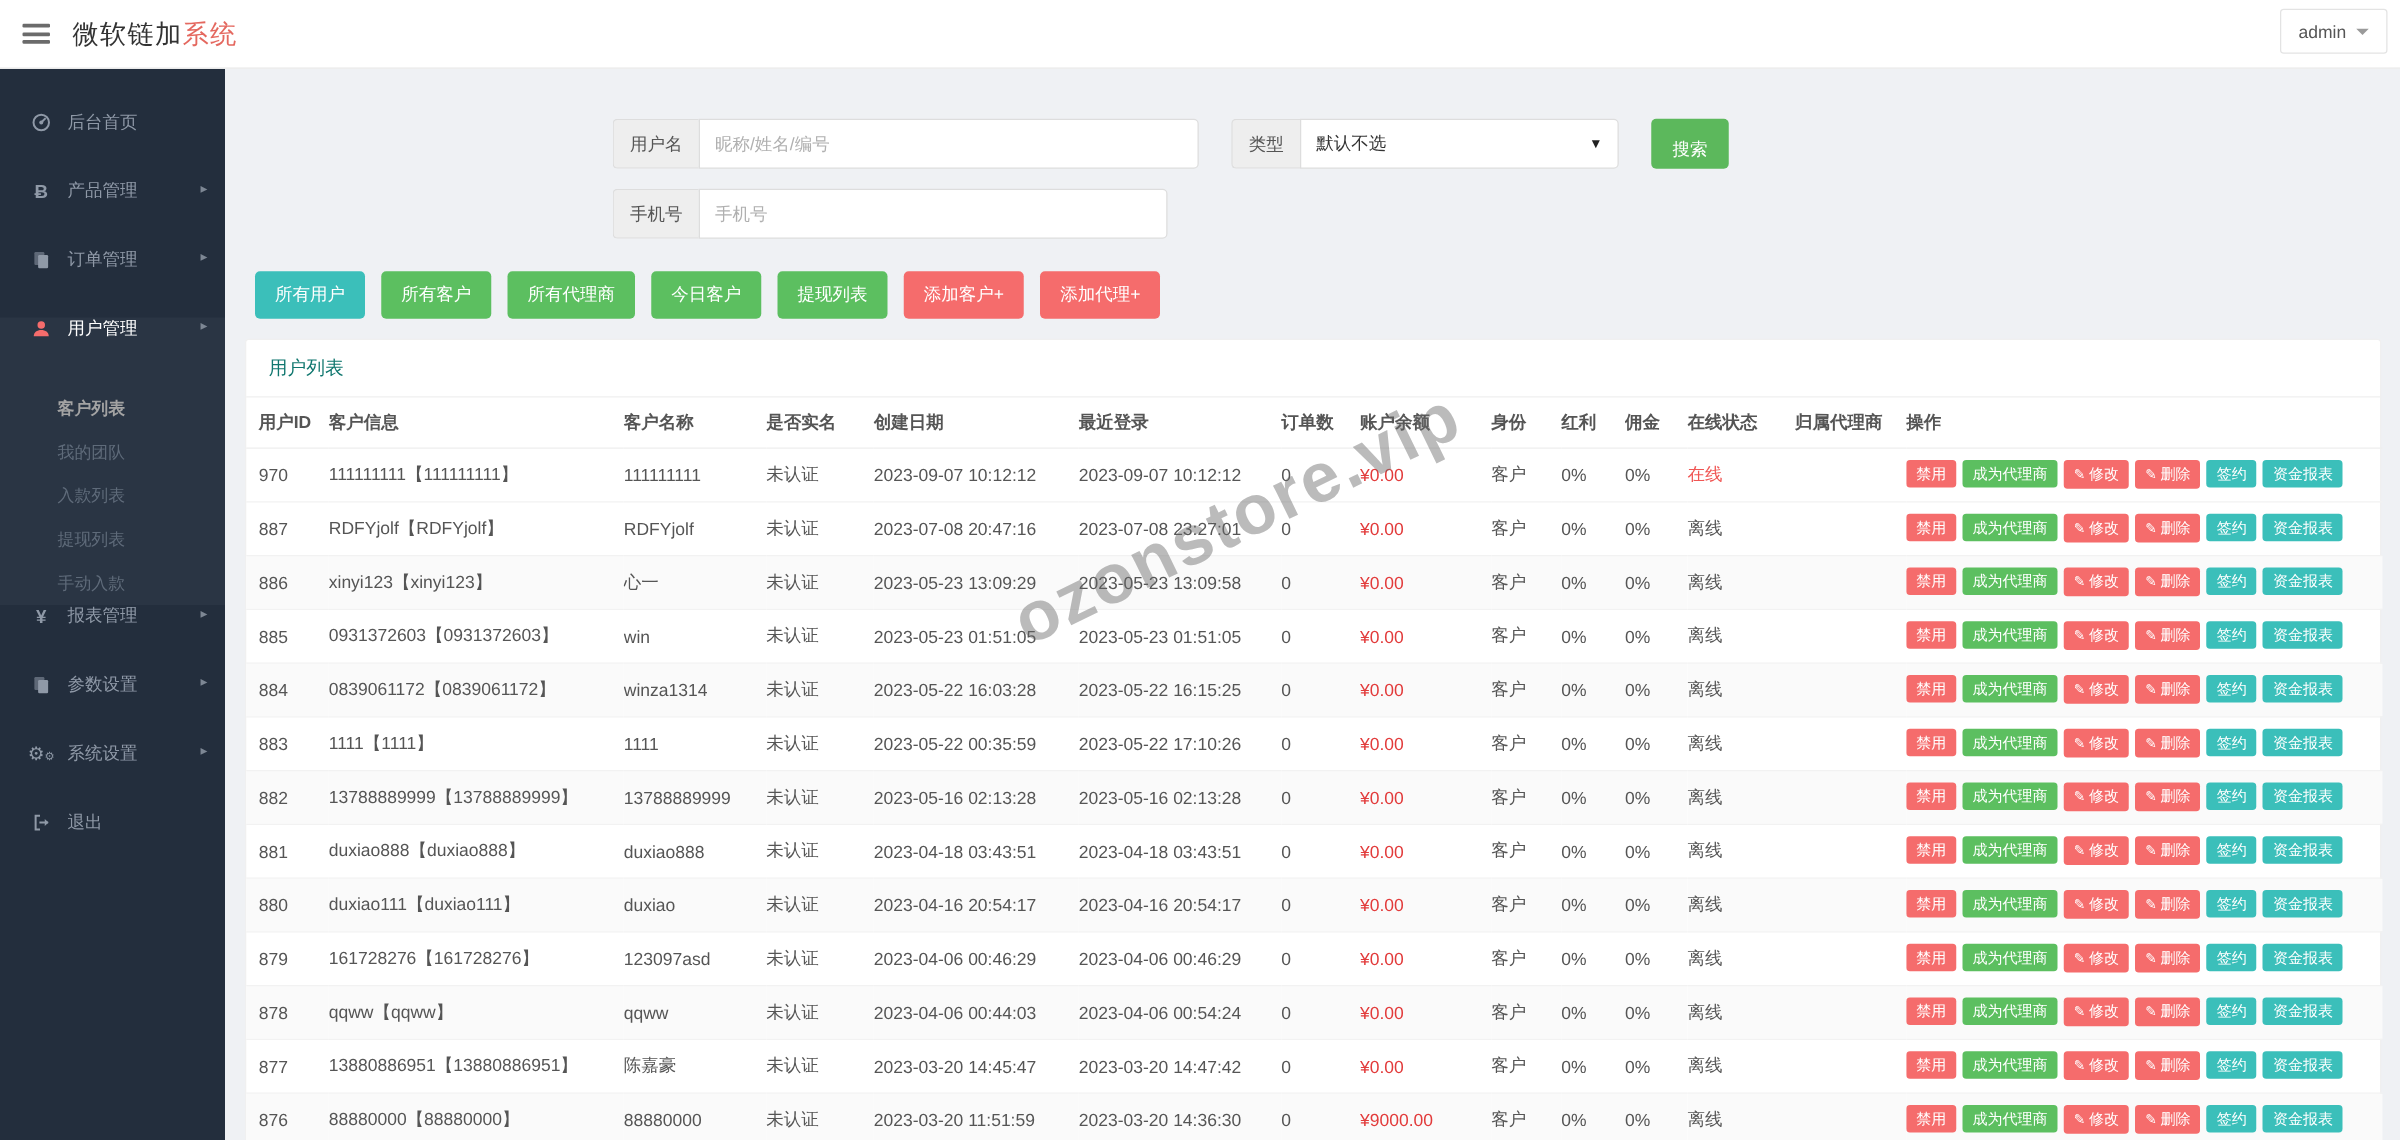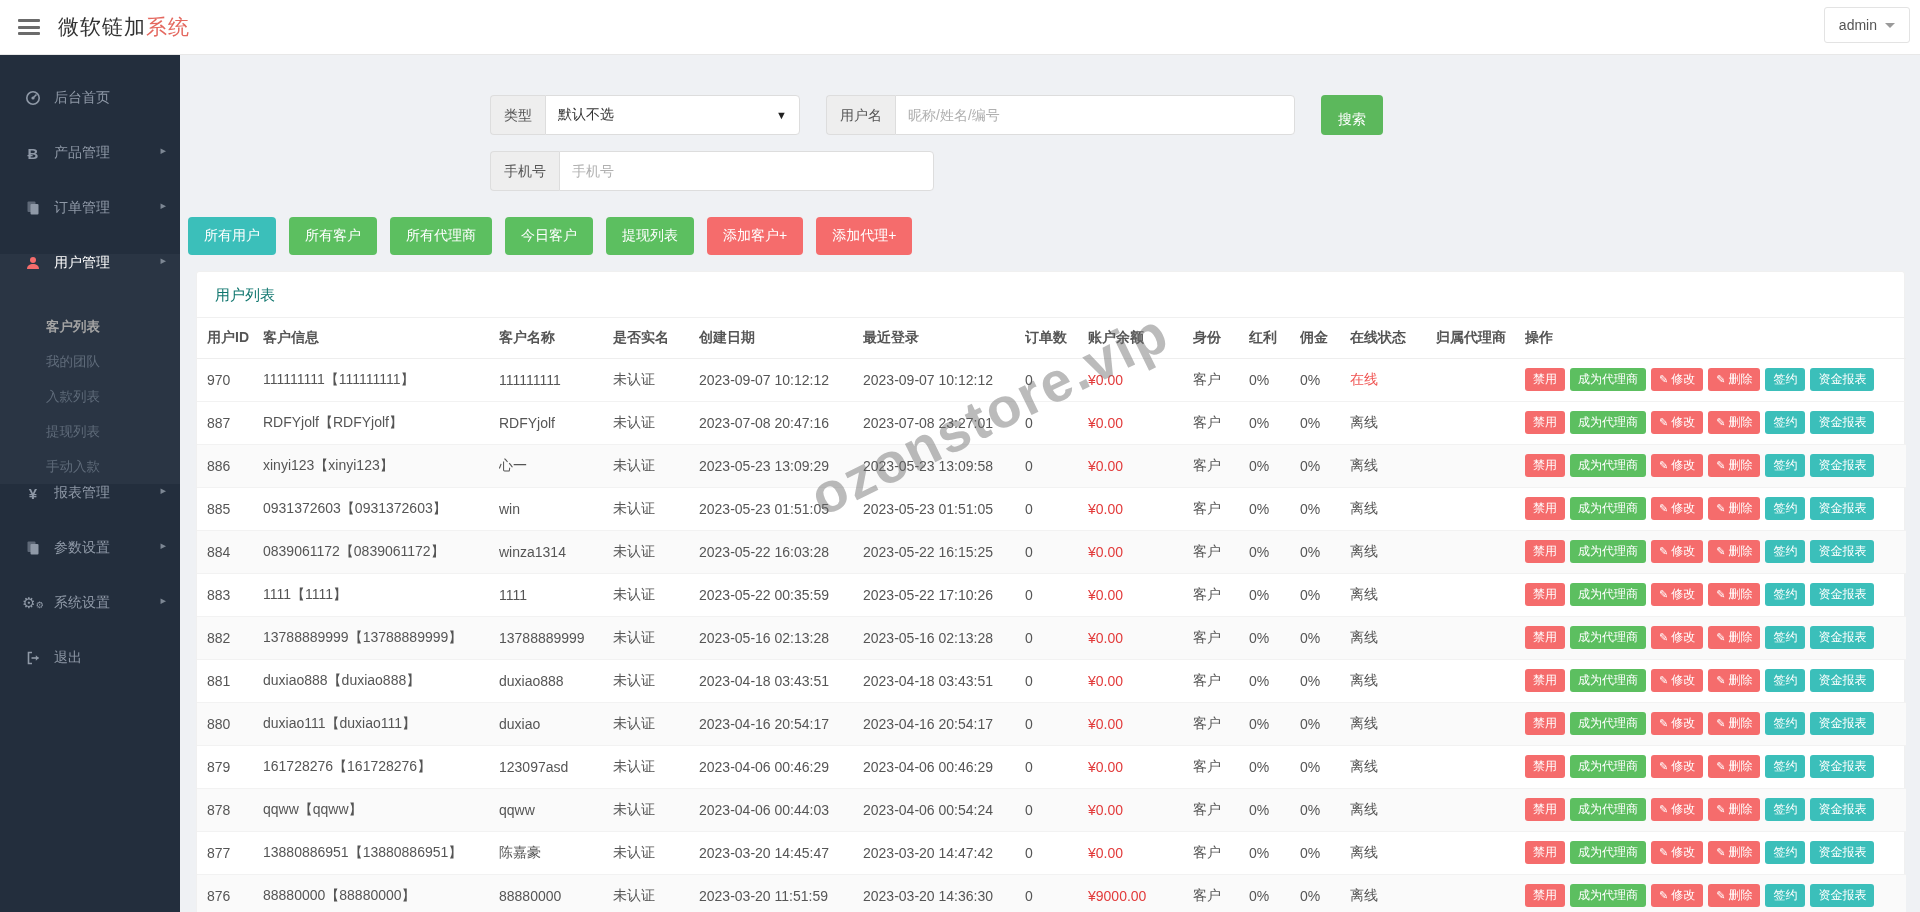--- a/index.html
+++ b/index.html
@@ -52,21 +52,21 @@
                 font-size:14px; color:#333; cursor:pointer; }
   .select-box .sel-caret { font-size:11px; color:#222; }
   .igroup input { border:1px solid #ddd; border-radius:0 4px 4px 0; outline:none; font-size:14px;
                   color:#333; padding:0 12px; font-family:inherit; }
   .igroup input::placeholder { color:#b0b0b0; }
   .inp-user { width:400px; }
   .inp-phone { width:375px; }
   .btn-search { height:40px; padding:16px 17px; background:#5cb85c; color:#fff; border:none;
                 border-radius:4px; font-size:14px; cursor:pointer; font-family:inherit; }
 
-  .toolbar { margin:26px 0 0 8px; display:flex; gap:13px; }
+  .toolbar { margin:26px 0 0 24px; display:flex; gap:13px; }
   .tbtn { height:38px; padding:0 16px; border:none; border-radius:4px; color:#fff; font-size:14px;
           cursor:pointer; font-family:inherit; }
   .tbtn.teal  { background:#3bbfba; }
   .tbtn.green { background:#5cbf60; }
   .tbtn.red   { background:#f56c6c; }
 
   
   .panel { margin:16px 15px 0 16px; background:#fff; border:1px solid #f0f0f0; border-radius:3px; }
   .panel-head { height:46px; line-height:46px; padding:0 18px; color:#0f766e; font-size:15px;
                 border-bottom:1px solid #f0f0f0; }
@@ -206,29 +206,29 @@
           </div>
         </div>
       </div>
   </div>
 
   <div class="main">
 
     <div class="filter-form">
       <div class="f-row">
         <div class="igroup">
+          <span class="ilabel">用户名</span>
+          <input class="inp-user" placeholder="昵称/姓名/编号" style="">
+        </div>
+        <div class="igroup">
           <span class="ilabel">类型</span>
           <div class="select-box">
             <span>默认不选</span>
             <span class="sel-caret">▼</span>
           </div>
-        </div>
-        <div class="igroup">
-          <span class="ilabel">用户名</span>
-          <input class="inp-user" placeholder="昵称/姓名/编号" style="">
         </div>
         <button class="btn-search">搜索</button>
       </div>
       <div class="f-row">
         <div class="igroup">
           <span class="ilabel">手机号</span>
           <input class="inp-phone" placeholder="手机号" style="">
         </div>
       </div>
     </div>

